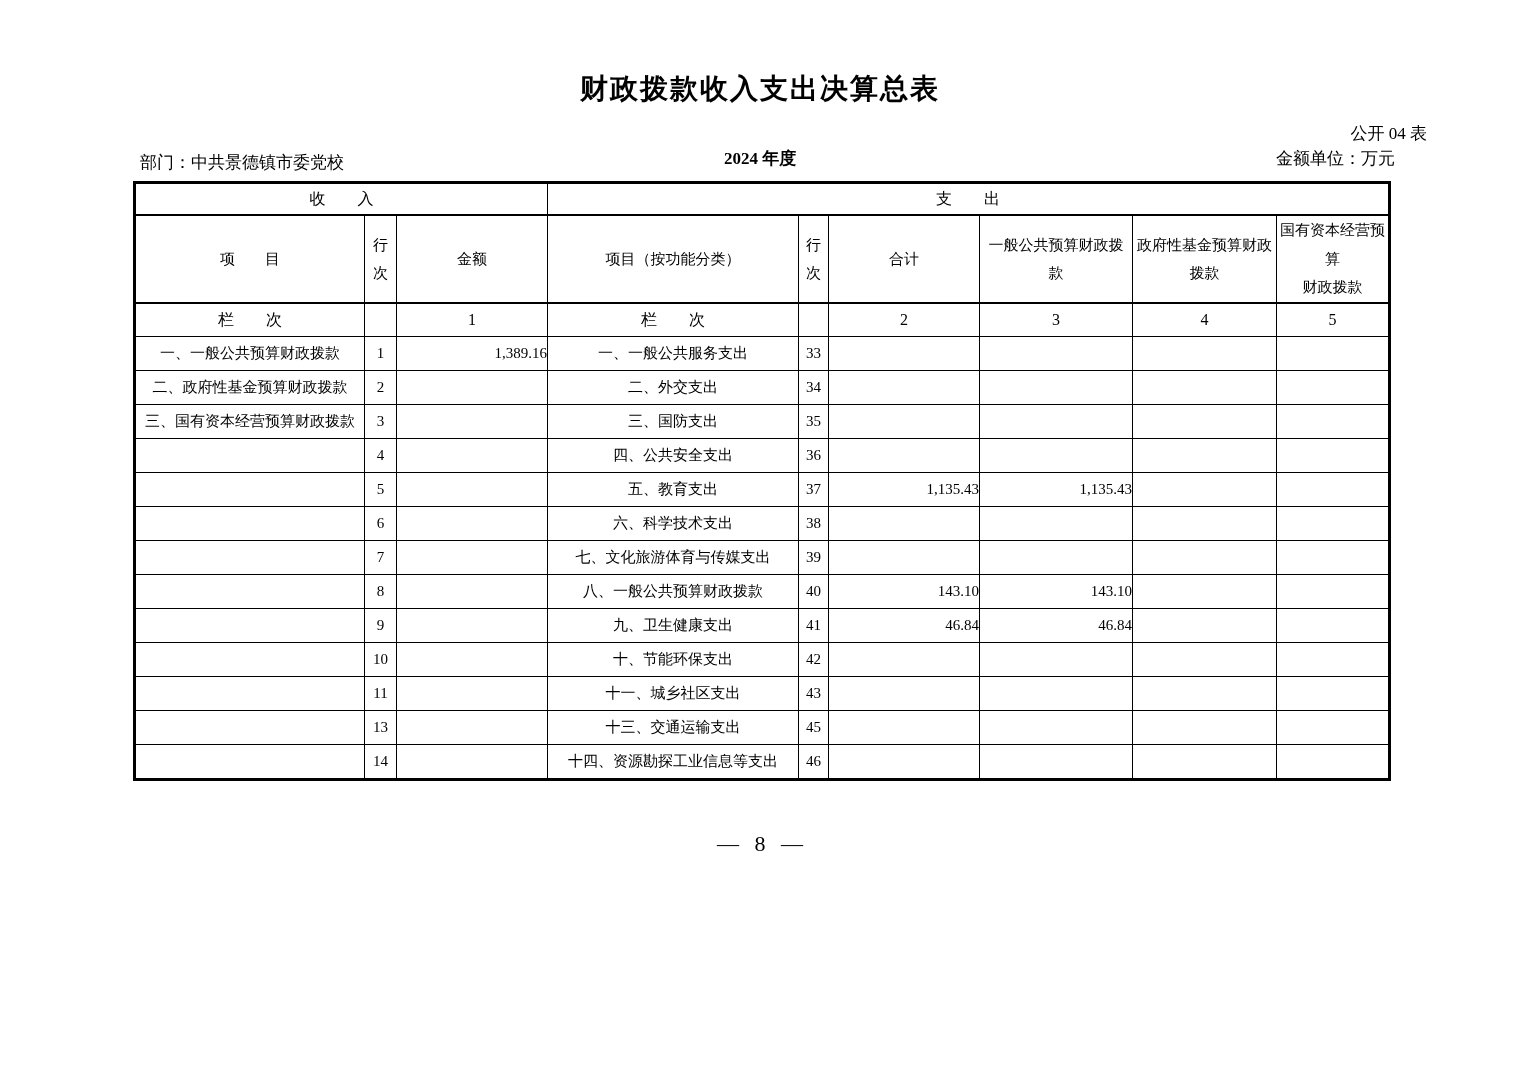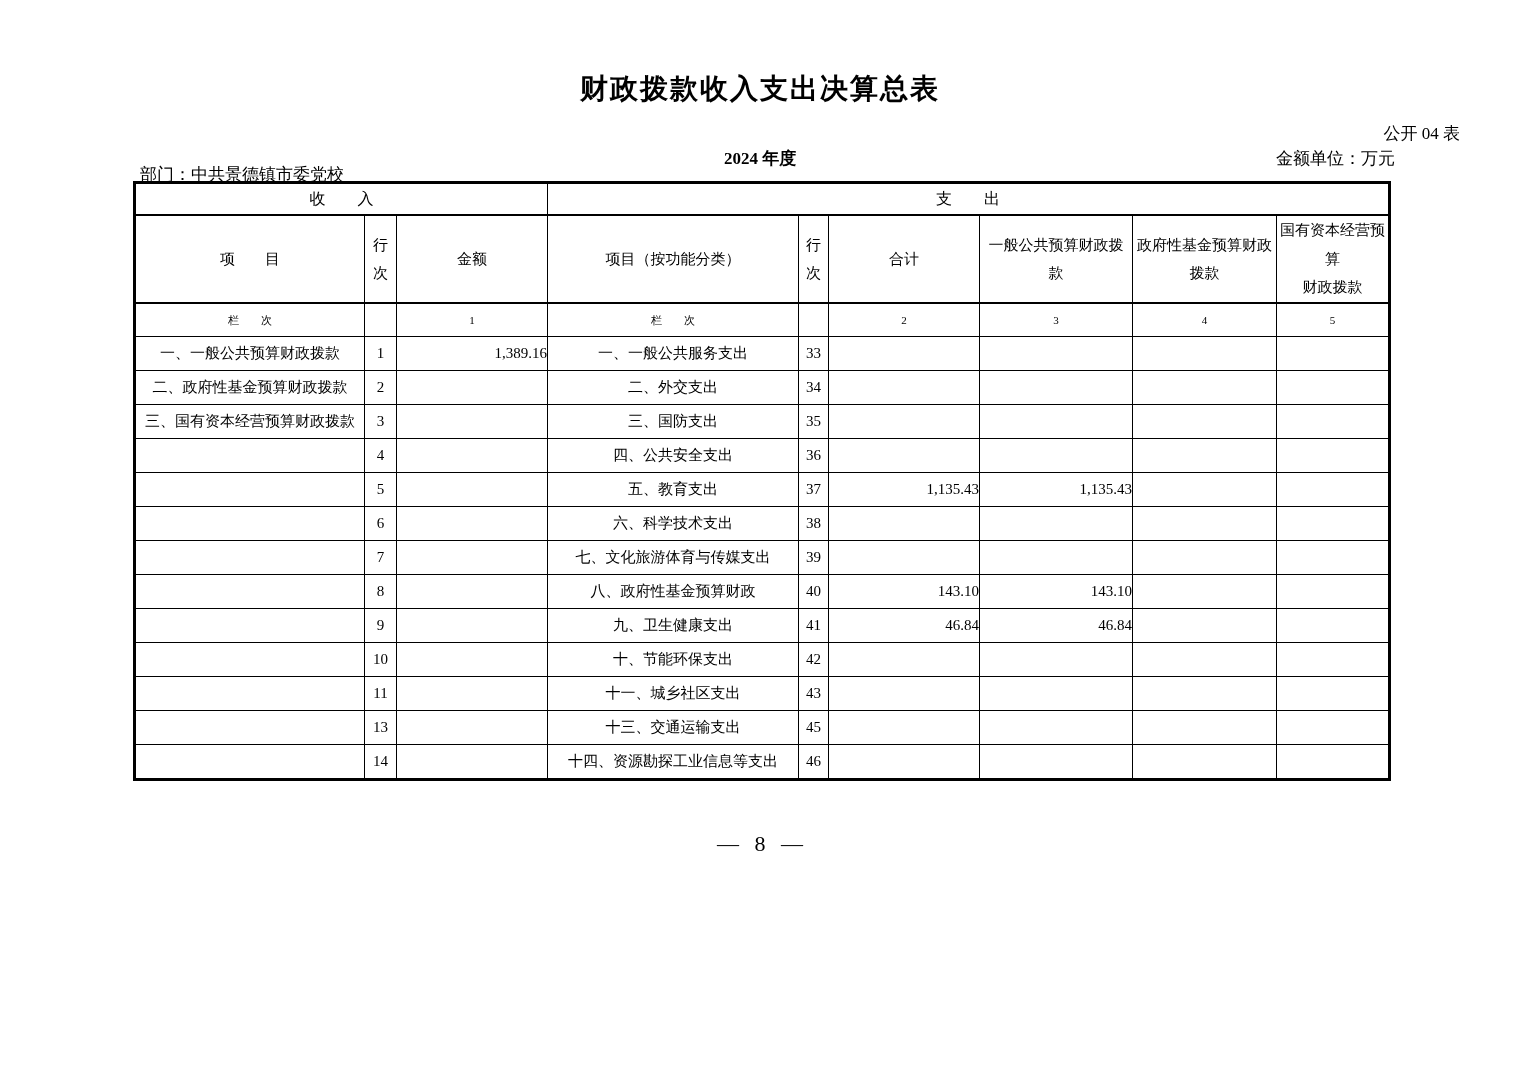--- a/index.html
+++ b/index.html
@@ -8,42 +8,42 @@
     font-family:"Liberation Serif","DejaVu Serif",serif;
     color:#000; position:relative; overflow:hidden;
   }
   .title {
     margin:0; padding-top:70px;
     text-align:center;
     font-family:"Liberation Sans","DejaVu Sans",sans-serif;
     font-weight:bold; font-size:28px; letter-spacing:2px;
   }
   .form-code {
-    margin-top:14px; padding-right:60px;
+    margin-top:14px; padding-right:93px;
     text-align:right; font-size:17px;
   }
   .meta-row { position:relative; margin-top:2px; height:26px; font-size:17px; }
-  .meta-left   { position:absolute; left:140px; top:16px; }
+  .meta-left   { position:absolute; left:140px; top:4px; }
   .meta-center { position:absolute; left:0; right:0; top:0; text-align:center;font-weight:bold; }
   .meta-right  { position:absolute; right:125px; top:0;margin-left:8px; }
 
   table.fin-table {
     border-collapse:collapse; table-layout:fixed;
     margin:8px 0 0 133px; width:1255px;
     border:3px solid #000;
     padding-left:12px;
   }
   .fin-table th, .fin-table td {
     border:1px solid #000; padding:0;
     font-weight:normal; overflow:hidden;
     vertical-align:middle;
   }
   .section-row th { height:30px; font-size:16px; text-align:center; border-bottom:2px solid #000; }
   .header-row th  { height:86px; font-size:15px; text-align:center; white-space:pre-line; line-height:1.9; border-bottom:2px solid #000;border-radius:18px; }
-  .lane-row td    { height:32px; font-size:11px; text-align:center; }
+  .lane-row td    { height:32px; font-size:16px; text-align:center; }
   tbody.data-body td { height:33px; font-size:15px; }
   .item-cell { text-align:center;  padding-left:9px;margin-left:24px;  }
   .num-cell  { text-align:right; padding-right:9px; }
   .line-cell { text-align:center; }
 
   .footer {
     margin-top:50px; text-align:center;
     font-size:22px; word-spacing:10px;
   }
 </style>
@@ -182,21 +182,21 @@
           <td class="line-cell">39</td>
           <td class="num-cell"></td>
           <td class="num-cell"></td>
           <td class="num-cell"></td>
           <td class="num-cell"></td>
         </tr>
         <tr>
           <td class="item-cell"></td>
           <td class="line-cell">8</td>
           <td class="num-cell"></td>
-          <td class="item-cell">八、政府性基金预算财政</td>
+          <td class="item-cell">八、一般公共预算财政拨款</td>
           <td class="line-cell">40</td>
           <td class="num-cell">143.10</td>
           <td class="num-cell">143.10</td>
           <td class="num-cell"></td>
           <td class="num-cell"></td>
         </tr>
         <tr>
           <td class="item-cell"></td>
           <td class="line-cell">9</td>
           <td class="num-cell"></td>

